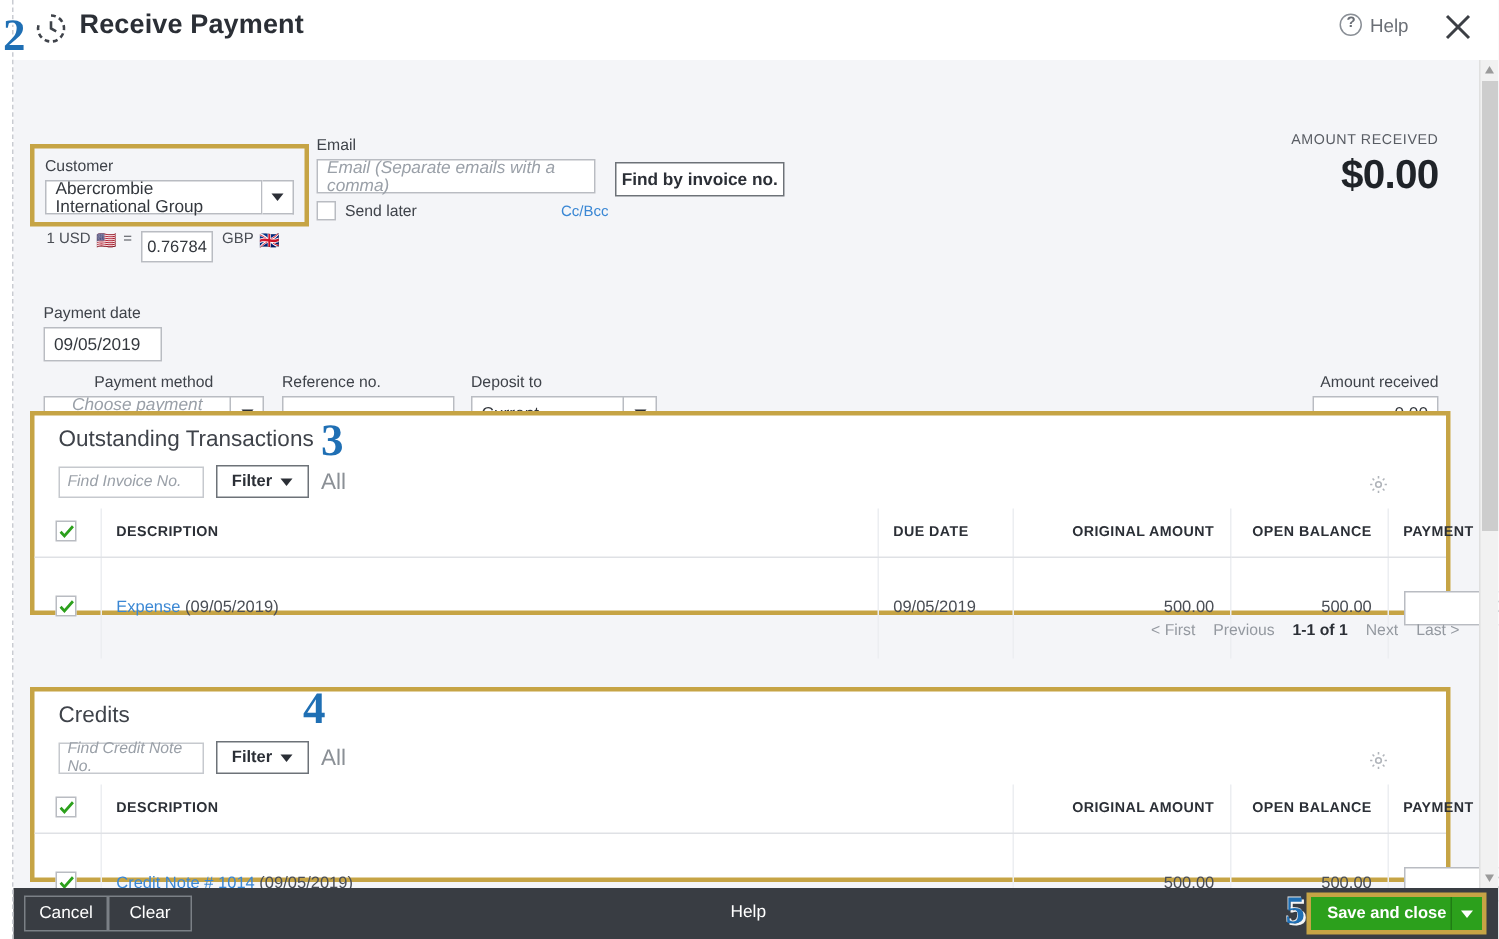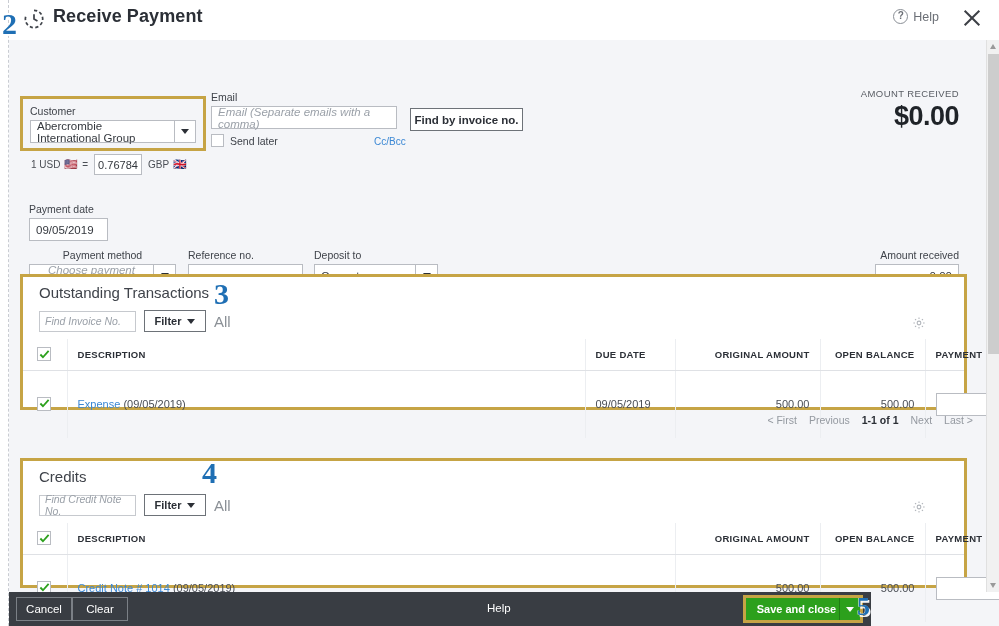--- a/index.html
+++ b/index.html
@@ -129,21 +129,21 @@
   #findbtn {
     position: absolute; left: 401px; top: 68px;
     width: 113px; height: 23px; background: #fff;
     border: 1px solid #6d7278; font-size: 11.5px; font-weight: bold;
     color: #2b2f36; display: flex; align-items: center; justify-content: center;
   }
 
   
   .fx-row {
     position: absolute; left: 22px; top: 114px;
-    display: flex; align-items: center; gap: 4px;
+    display: flex; align-items: flex-start; gap: 4px;
     font-size: 10px; color: #4a4e55;
   }
   .fx-row .flag { font-size: 11px; }
   .fx-rate {
     background: #fff; border: 1px solid #b9bcc2; height: 21px;
     width: 48px; font-size: 11px; color: #33373d;
     display: flex; align-items: center; justify-content: center;
     margin: 0 2px;
   }
 
@@ -258,21 +258,21 @@
 
   .pager {
     position: absolute; right: 26px; top: 414px;
     display: flex; align-items: center; gap: 12px;
     font-size: 10.5px; color: #9499a0;
   }
   .pager .cur { color: #2b2f36; font-weight: bold; }
 
   
   .footer {
-    position: absolute; left: 0; bottom: 0; width: 871px; height: 34px;
+    position: absolute; left: 0; bottom: 0; width: 999px; height: 34px;
     background: #393d43;
   }
   .foot-btn {
     position: absolute; top: 5px; height: 24px;
     background: #393d43; border: 1px solid #7b8086;
     color: #ffffff; font-size: 11.5px;
     display: flex; align-items: center; justify-content: center;
   }
   #cancel-btn { left: 16px; width: 56px; }
   #clear-btn  { left: 72px; width: 56px; }

